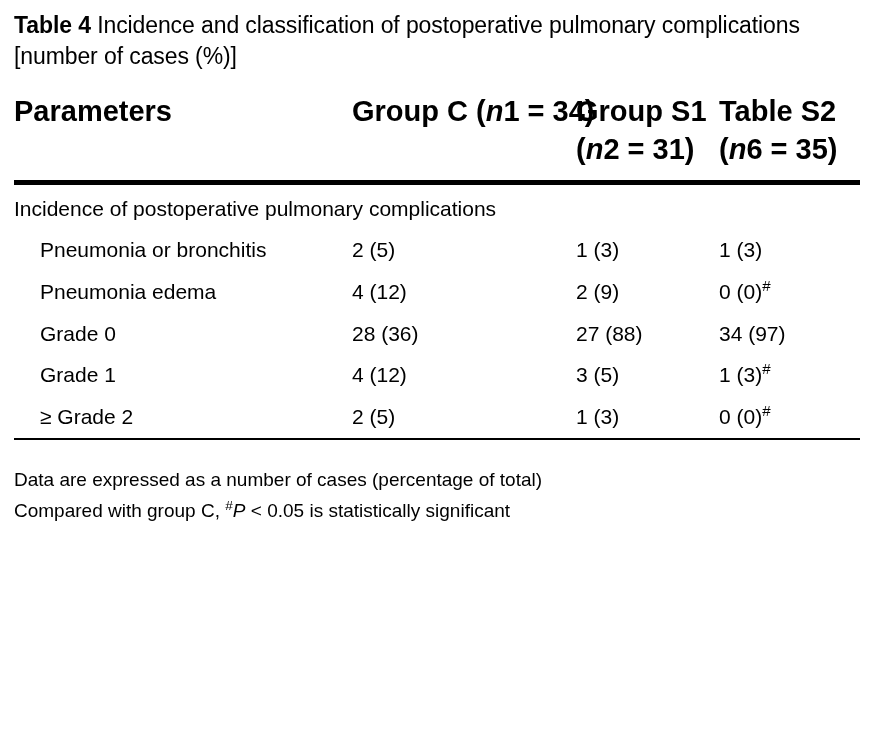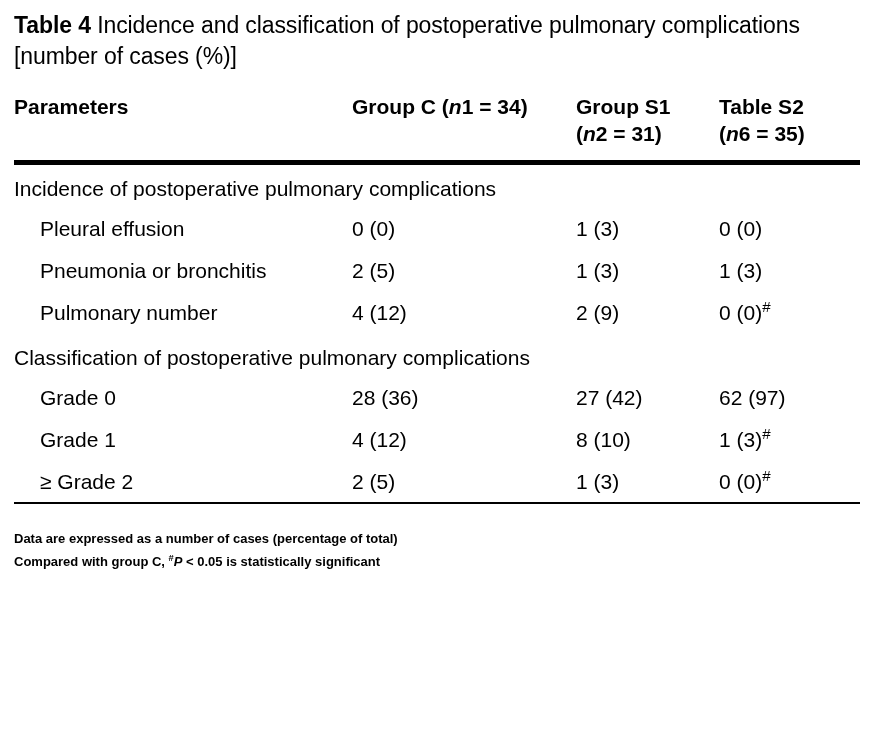--- a/index.html
+++ b/index.html
@@ -44,21 +44,21 @@
 
   .rule-top td { border-top: 3px solid #000; height: 0; padding: 0; font-size: 0; line-height: 0; }
   .rule-mid td { border-top: 2px solid #000; height: 0; padding: 0; font-size: 0; line-height: 0; }
   .rule-bot td { border-top: 2px solid #000; height: 0; padding: 0; font-size: 0; line-height: 0; }
 
   thead th {
     font-weight: bold;
     text-align: left;
     vertical-align: top;
     padding: 11px 6px 12px 0;
-    font-size: 21px;
+    font-size: 29px;
     line-height: 1.3;
   }
   thead th.first { padding-left: 0; }
 
   tbody td {
     text-align: left;
     vertical-align: top;
     padding: 7px 6px 7px 0;
     font-size: 21px;
     line-height: 1.32;
@@ -76,22 +76,22 @@
     text-indent: -0px;
   }
   .sup {
     font-size: 0.72em;
     vertical-align: super;
     line-height: 0;
   }
   .ital { font-style: italic; }
   .footnotes {
     padding: 9px 14px 0 14px;
-    font-size: 13px;
-    font-weight: bold;
+    font-size: 19px;
+    font-weight: normal;
     line-height: 1.55;
   }
   .footnotes div { margin-bottom: 2px; }
   .nowrap { white-space: nowrap; }
 </style>
 </head>
 <body>
 
 <div class="table-wrap">
 
@@ -122,57 +122,48 @@
     </thead>
     <tbody>
       <tr class="rule-mid">
           <td colspan="4"></td>
         </tr>
 
       <tr class="section">
         <td colspan="4">Incidence of postoperative pulmonary complications</td>
       </tr>
 
-      <tr>
-        <td class="indent">Pleural effusion</td>
-        <td>0 (0)</td>
-        <td>1 (3)</td>
-        <td><span>0 (0)</span><span class="sup"></span></td>
-      </tr>
 
       <tr>
         <td class="indent">Pneumonia or bronchitis</td>
         <td>2 (5)</td>
         <td>1 (3)</td>
         <td><span>1 (3)</span><span class="sup"></span></td>
       </tr>
 
       <tr>
-        <td class="indent">Pulmonary number</td>
+        <td class="indent">Pneumonia edema</td>
         <td>4 (12)</td>
         <td>2 (9)</td>
         <td><span>0 (0)</span><span class="sup">#</span></td>
       </tr>
 
 
-      <tr class="section">
-        <td colspan="4">Classification of postoperative pulmonary complications</td>
-      </tr>
 
       <tr>
         <td class="indent">Grade 0</td>
         <td>28 (36)</td>
-        <td>27 (42)</td>
-        <td><span>62 (97)</span><span class="sup"></span></td>
+        <td>27 (88)</td>
+        <td><span>34 (97)</span><span class="sup"></span></td>
       </tr>
 
       <tr>
         <td class="indent">Grade 1</td>
         <td>4 (12)</td>
-        <td>8 (10)</td>
+        <td>3 (5)</td>
         <td><span>1 (3)</span><span class="sup">#</span></td>
       </tr>
 
       <tr>
         <td class="indent">≥ Grade 2</td>
         <td>2 (5)</td>
         <td>1 (3)</td>
         <td><span>0 (0)</span><span class="sup">#</span></td>
       </tr>
 

